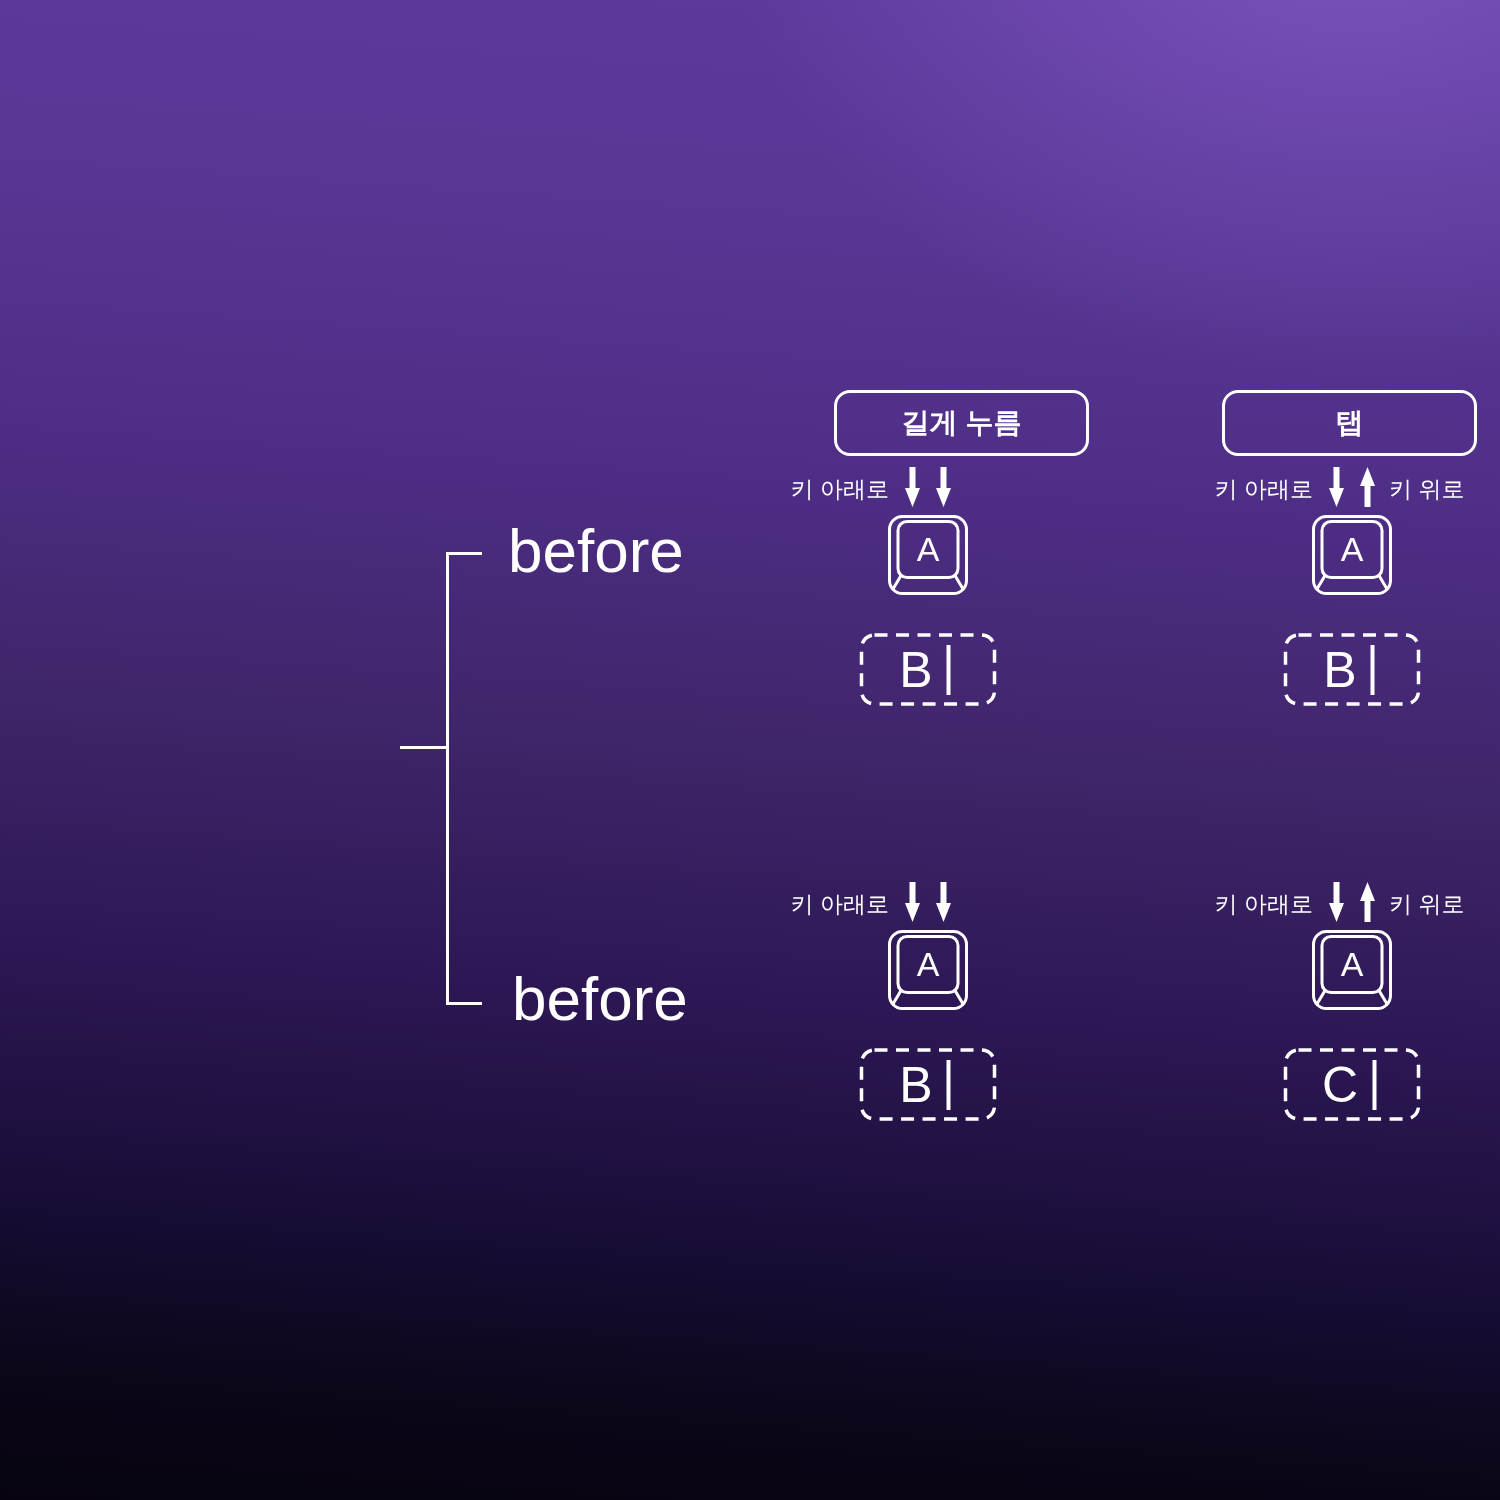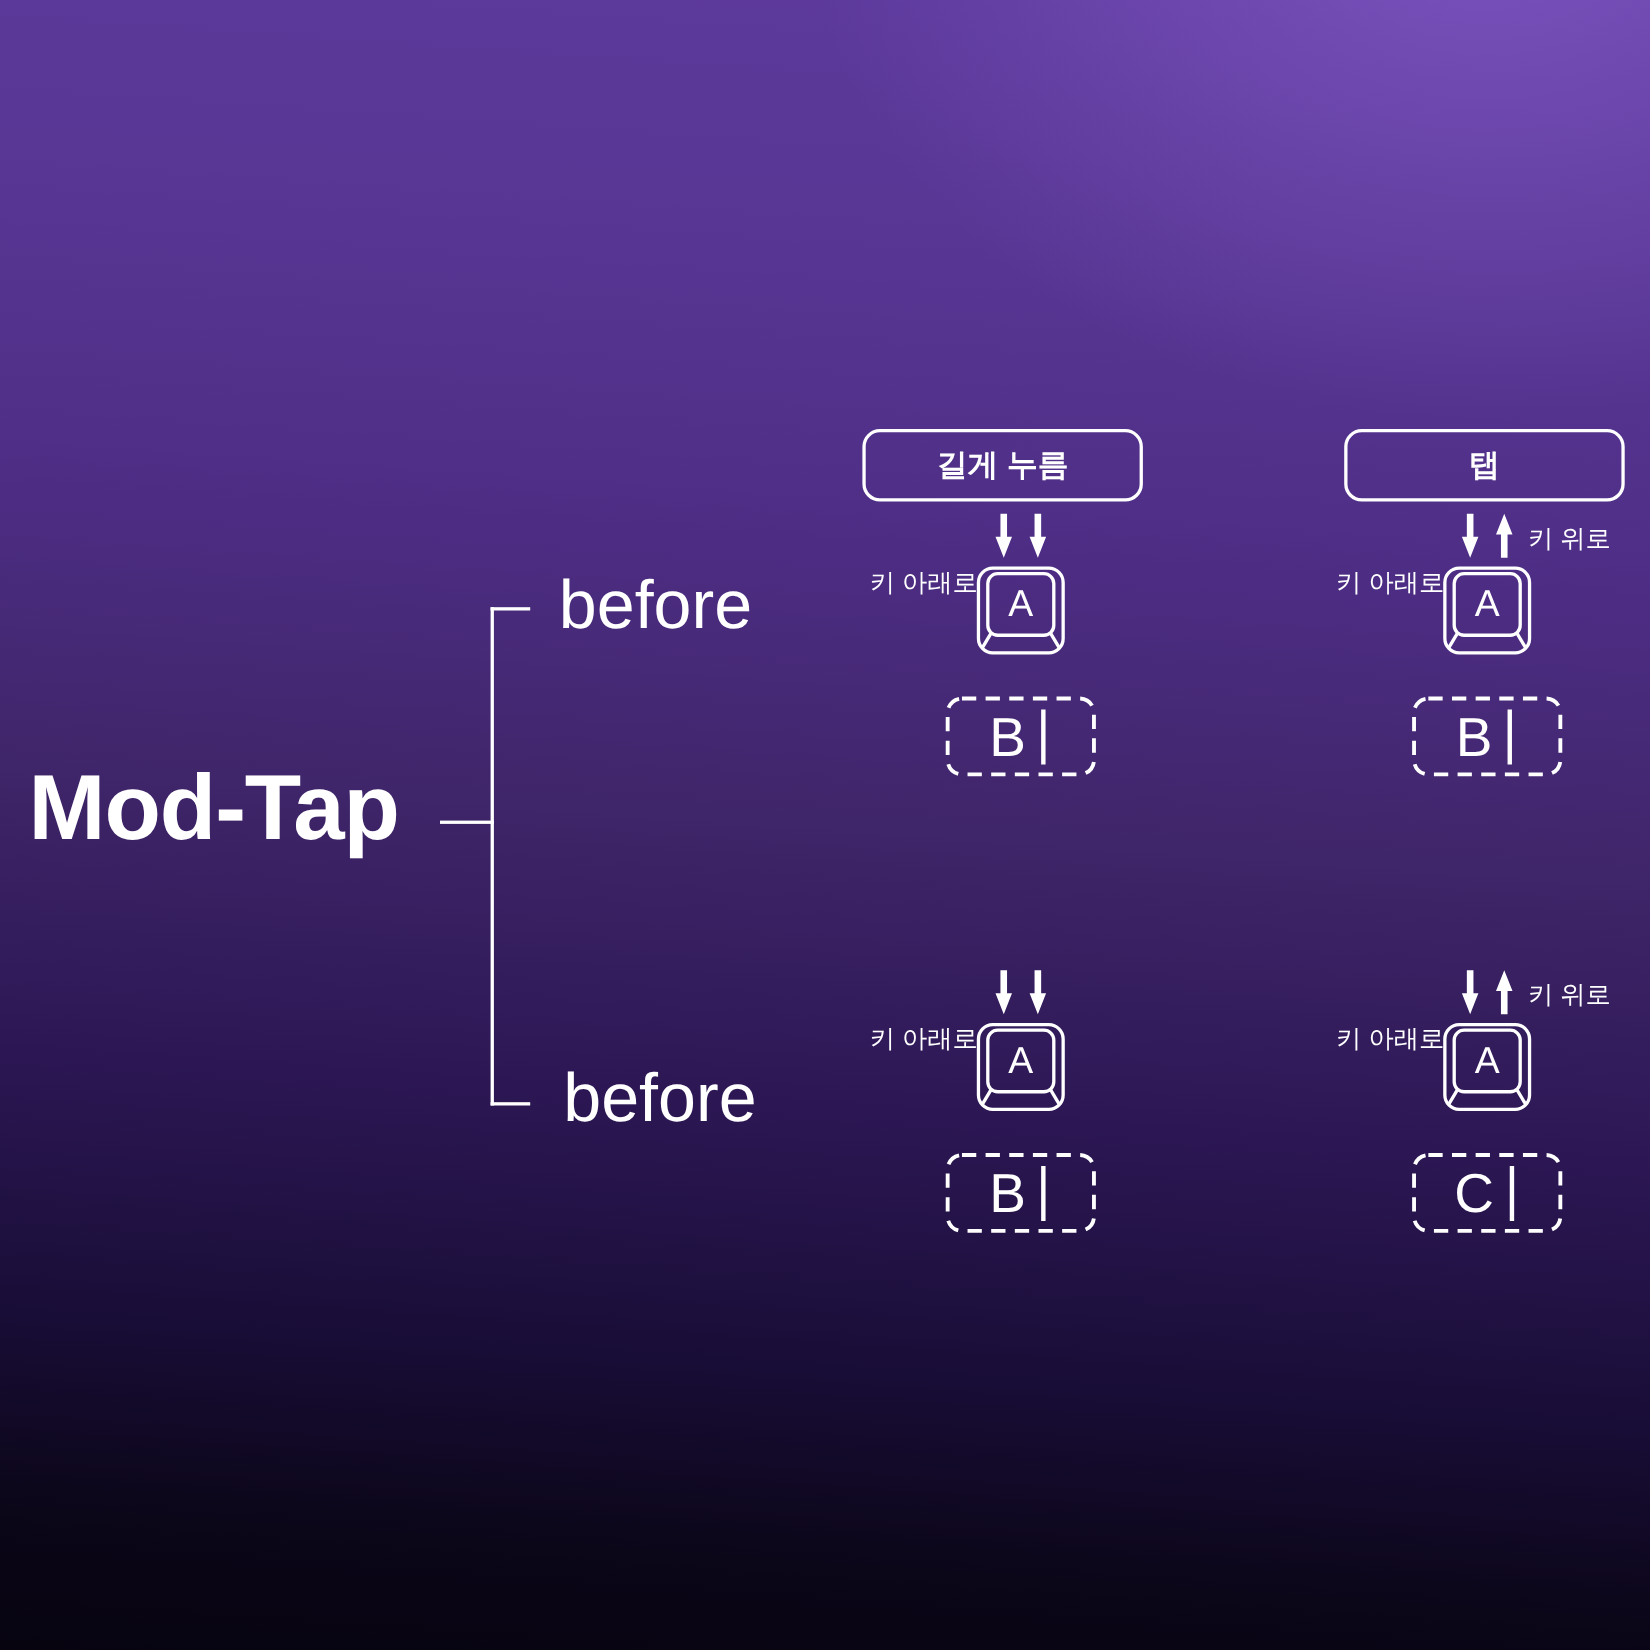--- a/index.html
+++ b/index.html
@@ -35,32 +35,32 @@
   .connector-h  { left: 400px; top: 746px; width: 49px; height: 3px; }
   .bracket-v    { left: 446px; top: 552px; width: 3px;  height: 453px; }
   .tick-top     { left: 446px; top: 552px; width: 36px; height: 3px; }
   .tick-bottom  { left: 446px; top: 1002px; width: 36px; height: 3px; }
   .header-box {
     position: absolute; top: 390px; width: 255px; height: 66px;
     border: 3px solid var(--foreground, #ffffff); border-radius: 16px;
     display: flex; align-items: center; justify-content: center;
     font-size: 28px; font-weight: 700; box-sizing: border-box;
   }
-  .header-box.col1 { left: 784px; }
+  .header-box.col1 { left: 834px; }
   .header-box.col2 { left: 1222px; }
   .cell { position: absolute; width: 300px; height: 260px; }
   .cell.c1 { left: 778px; }
   .cell.c2 { left: 1202px; }
   .cell.r1 { top: 462px; }
   .cell.r2 { top: 877px; }
   .press-label {
     position: absolute; top: 14px; font-size: 23px; font-weight: 500;
     white-space: nowrap; line-height: 1.2;
   }
-  .press-label.left  { right: calc(50% + 39px); margin-top: 40px; }
+  .press-label.left  { right: calc(50% + 39px); }
   .press-label.right { left:  calc(50% + 37px); }
   .arrows {
     position: absolute; top: 5px; left: 50%; transform: translateX(-50%);
     display: flex; gap: 16px;
   }
   .arrow { display: block; }
   .keycap {
     position: absolute; top: 53px; left: 50%; transform: translateX(-50%);
     width: 80px; height: 80px;
   }
@@ -82,21 +82,20 @@
     width: 4px; height: 50px; margin-left: 14px;
     background: var(--foreground, #ffffff); display: inline-block;
   }
   svg { overflow: visible; }
 </style>
 </head>
 <body>
 
 <div class="canvas">
 
-  <div class="title">Mod-Tap</div>
 
   <div class="line connector-h"></div>
   <div class="line bracket-v"></div>
   <div class="line tick-top"></div>
   <div class="line tick-bottom"></div>
 
   <div class="branch-label before">before</div>
   <div class="branch-label after">before</div>
 
   <div class="header-box col1">

